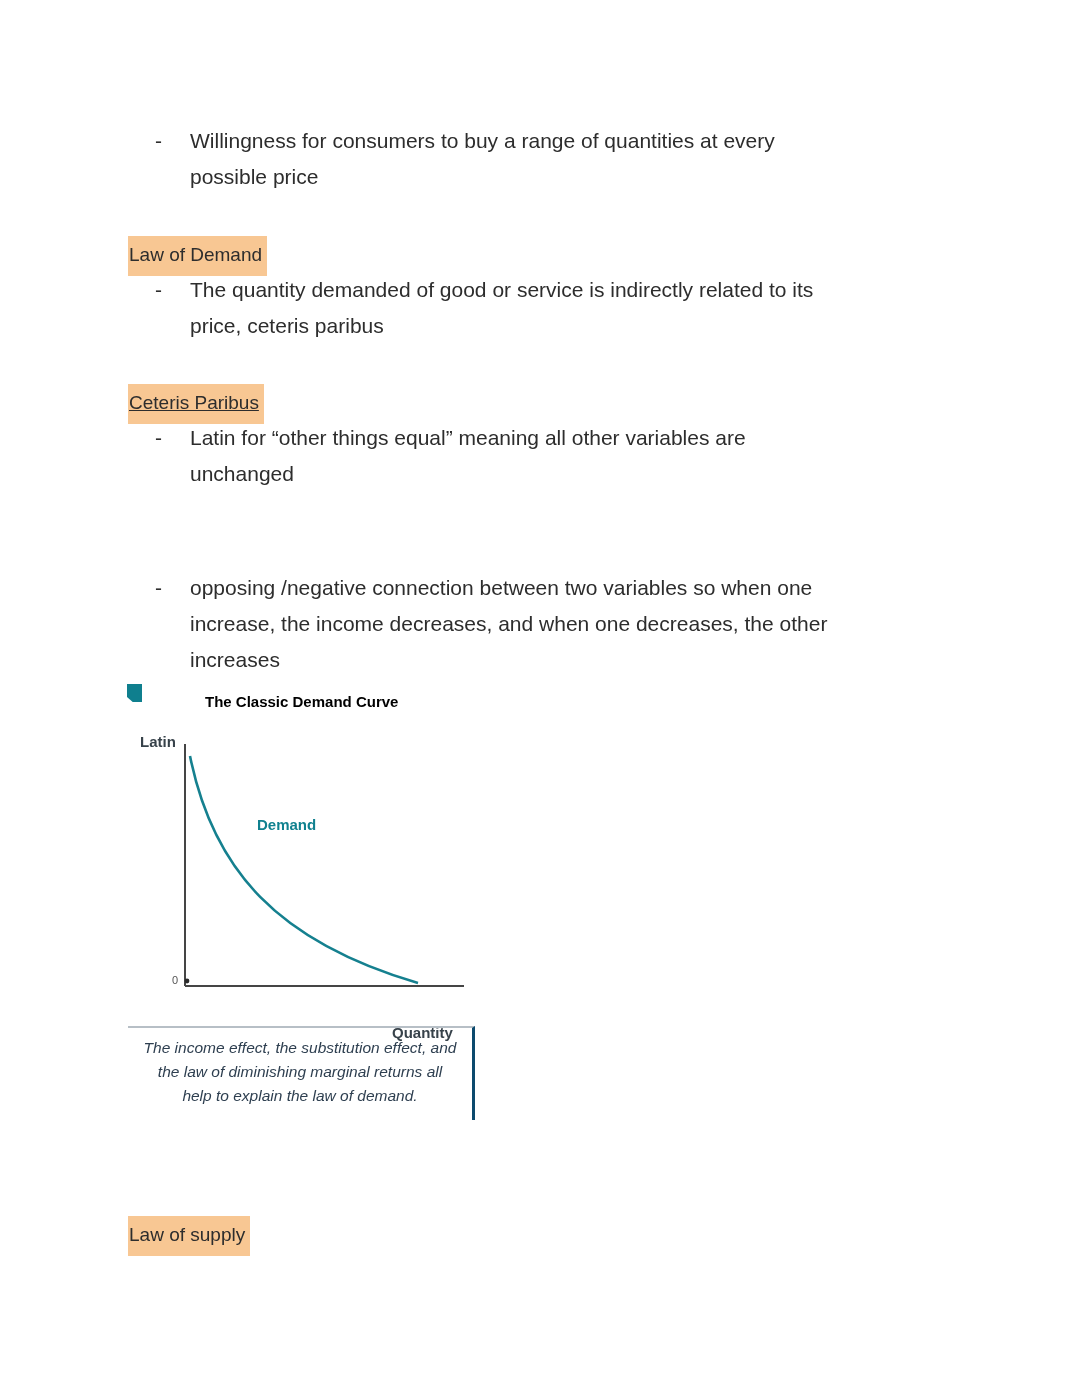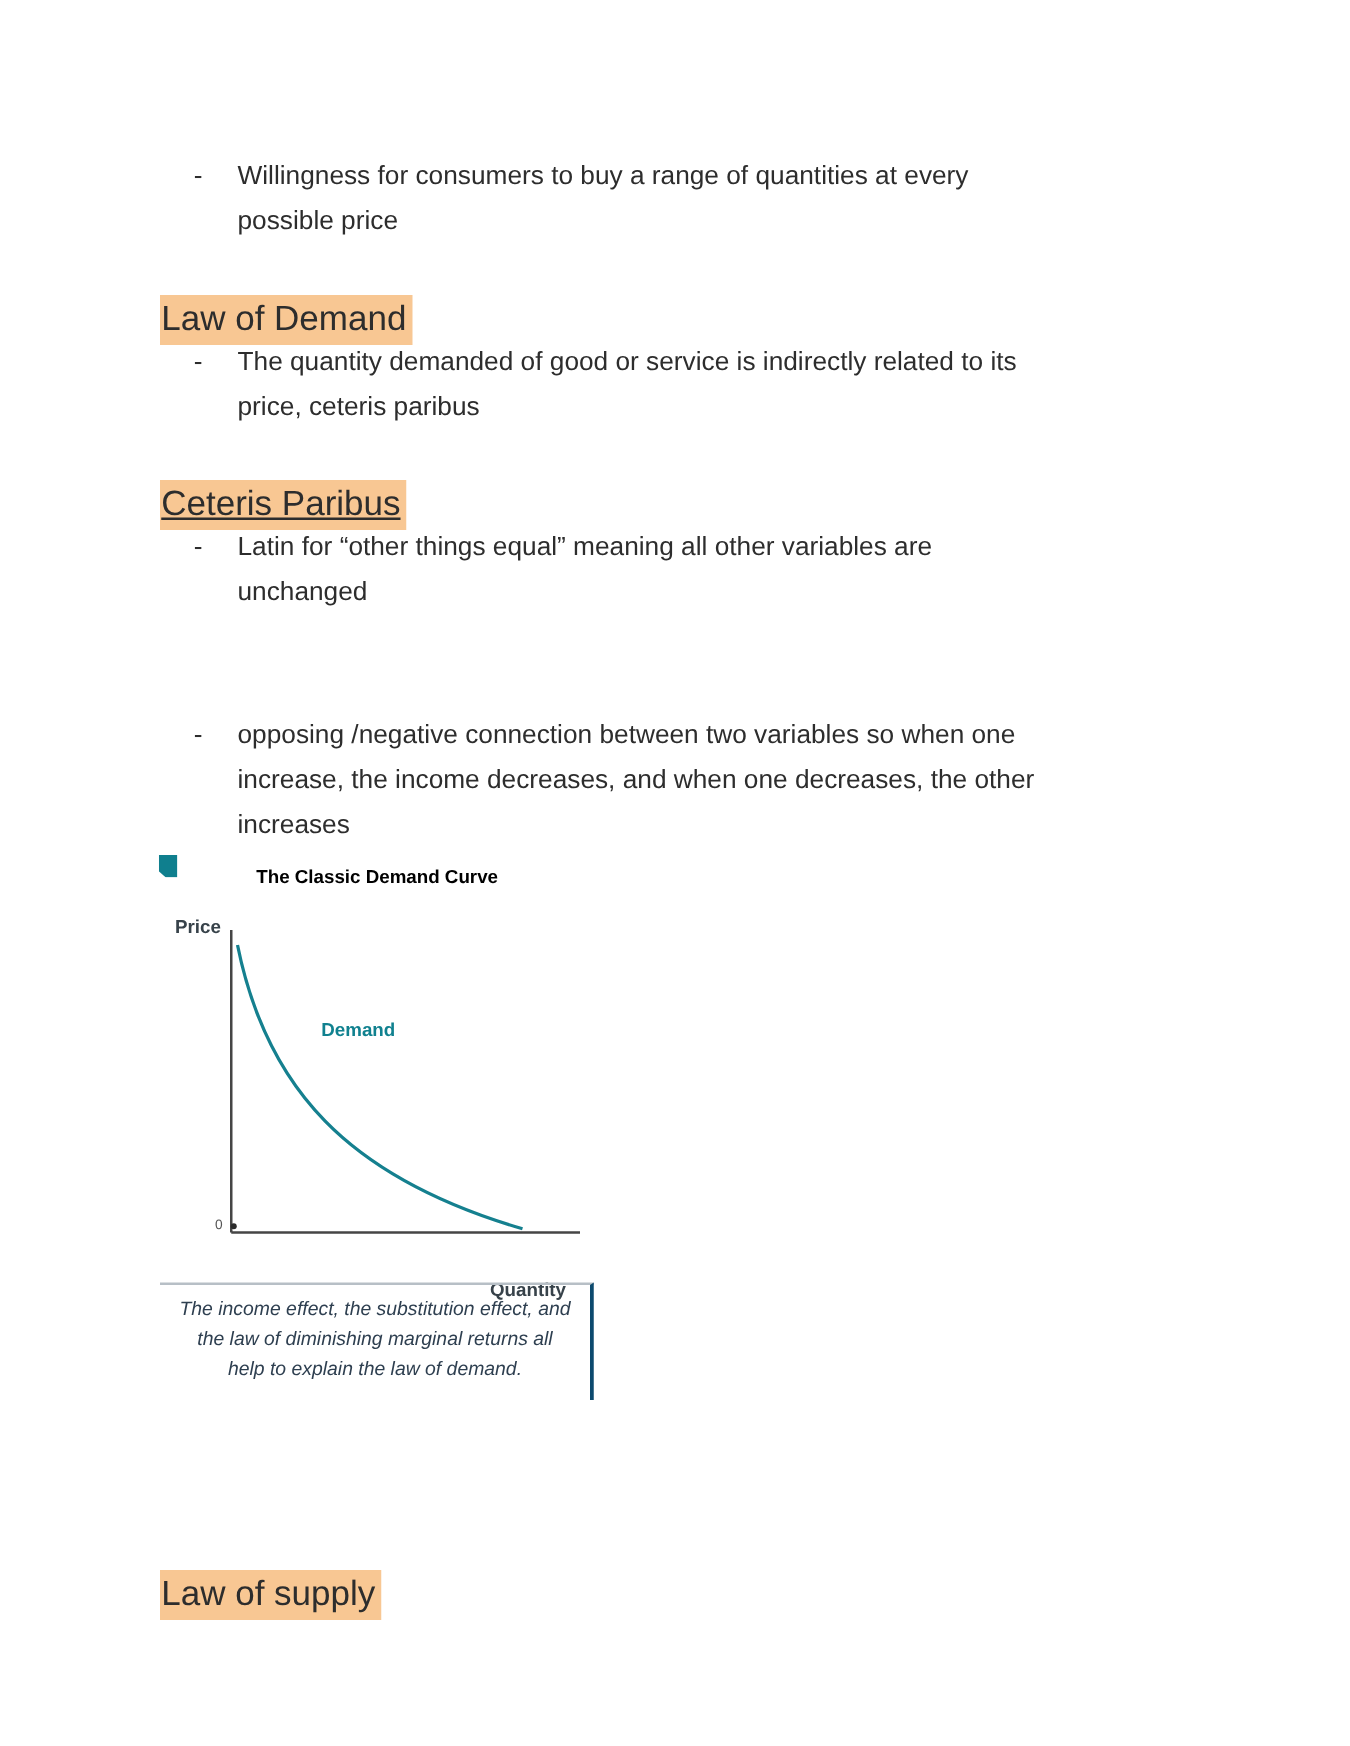--- a/index.html
+++ b/index.html
@@ -27,21 +27,21 @@
   .bullet .dash {
     width: 35px;
     flex: 0 0 35px;
   }
   .bullet .btext { max-width: 820px; }
 
   
   .heading {
     position: absolute;
     left: 128px;
-    font-size: 28px;
+    font-size: 19px;
     line-height: 38px;
   }
   .heading .hl {
     display: inline-block;
     background: #f8c793;
     padding: 0 5px 2px 1px;
   }
   .heading.underlined .hl { text-decoration: underline; }
 
   
@@ -106,21 +106,21 @@
     font-size: 15.5px;
     font-style: italic;
     line-height: 24px;
     color: #2e3f50;
     text-align: center;
   }
 
   .h1pos { top: 236px; }
   .h2pos { top: 384px; }
   .h3pos { top: 533px; }
-  .h4pos { top: 1256px; }
+  .h4pos { top: 1216px; }
   .b1pos { top: 123px; }
   .b2pos { top: 272px; }
   .b3pos { top: 420px; }
   .b4pos { top: 570px; }
 </style>
 </head>
 <body>
 
 <div class="page">
 
@@ -167,21 +167,21 @@
 
       <line x1="57" y1="54" x2="57" y2="296" stroke="#454545" stroke-width="2"></line>
 
       <line x1="57" y1="296" x2="336" y2="296" stroke="#454545" stroke-width="2"></line>
 
       <path d="M 62 66 C 85 180, 150 252, 290 293" fill="none" stroke="#15808f" stroke-width="2.6"></path>
 
       <circle cx="59" cy="291" r="2.4" fill="#2b2b2b"></circle>
     </svg>
 
-    <div class="axis-label ylab">Price</div>
+    <div class="axis-label ylab">Latin</div>
     <div class="axis-label xlab">Quantity</div>
     <div class="origin-label">0</div>
     <div class="curve-label">Demand</div>
 
     <div class="caption pre">The income effect, the substitution effect, and
 the law of diminishing marginal returns all
 help to explain the law of demand.</div>
   </div>
 
   <div class="heading h4pos">

